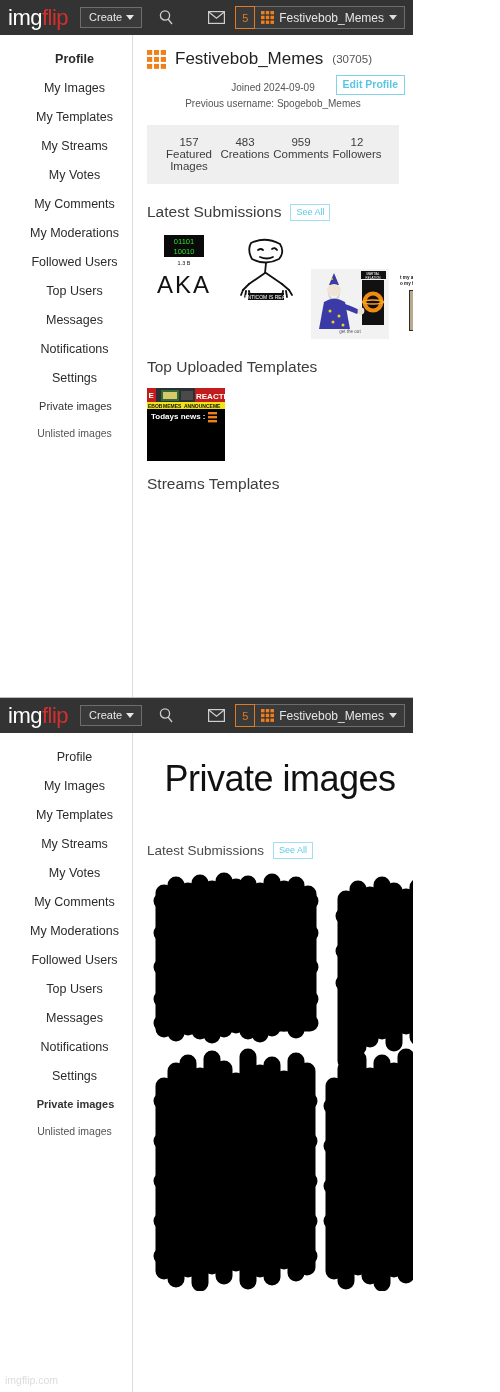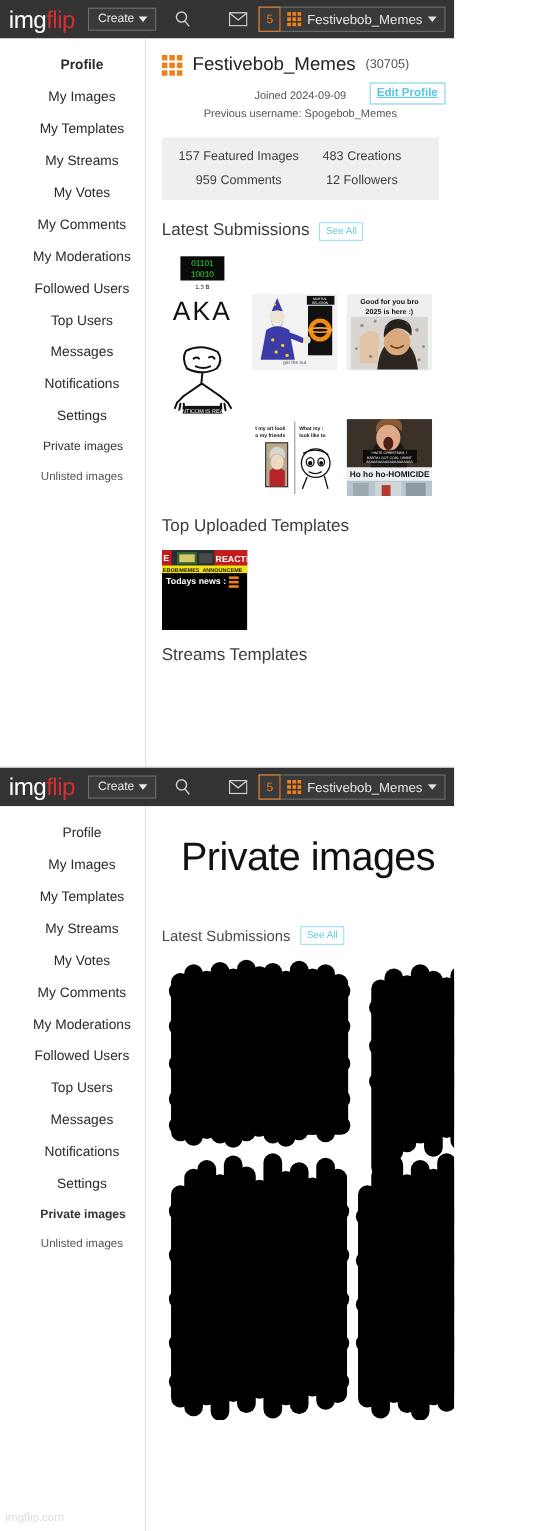--- a/index.html
+++ b/index.html
@@ -95,53 +95,52 @@
   .meta-row { position: relative; padding: 11px 14px 0 14px; }
   .meta-line { font-size: 10px; color: #555; line-height: 1.55; }
   .edit-btn {
     position: absolute; right: 8px; top: 6px;
     border: 1px solid #7fd4ea;
     color: #59c5e3;
     font-size: 10.5px; font-weight: bold;
     padding: 3px 6px 4px 6px;
     background: #fff;
     line-height: 1;
-    text-decoration: underline;
   }
 
   .bio {
     padding: 14px 18px 0 14px;
     font-family: "Liberation Serif", serif;
     font-size: 17px;
     color: #9a9a9a;
     line-height: 1.28;
   }
   .bio .emoji { font-family: "DejaVu Sans", sans-serif; font-size: 14px; }
 
   .stats {
     margin: 14px 14px 0 14px;
     background: #efefef;
     padding: 11px 14px 12px 14px;
     display: grid;
-    grid-template-columns: 1fr 1fr;
+    grid-template-columns: 1fr 1fr 1fr 1fr;
     row-gap: 10px;
     font-size: 11.5px;
     color: #3d3d3d;
   }
 
   .sect-head { display:flex; align-items:center; gap:9px; padding: 19px 0 0 14px; }
   .sect-title { font-size: 15.5px; color: #3c3c3c; }
   .see-all {
     border: 1px solid #9fdff0; color: #5ec9e6;
     font-size: 9px; padding: 3px 5px; background:#fff; line-height:1;
   }
 
   
   .thumbgrid { display:flex; gap: 8px; padding: 12px 0 0 14px; }
-  .thumbcol { display:flex; flex-direction: column; gap: 8px; }
+  .thumbcol { display:flex; flex-direction: row; gap: 8px; }
   .thumb { width: 74px; height: 70px; background:#fff; overflow:hidden; position:relative; }
   .thumb.w78 { width: 78px; margin-top: 36px; }
   .thumb svg { display:block; width:100%; height:100%; }
 
   .tpl-thumb { width: 78px; height: 73px; margin: 12px 0 0 14px; overflow:hidden; }
   .tpl-thumb svg { display:block; width:100%; height:100%; }
 
   
   .pi-title {
     font-size: 36px; color: #111; font-weight: normal;

